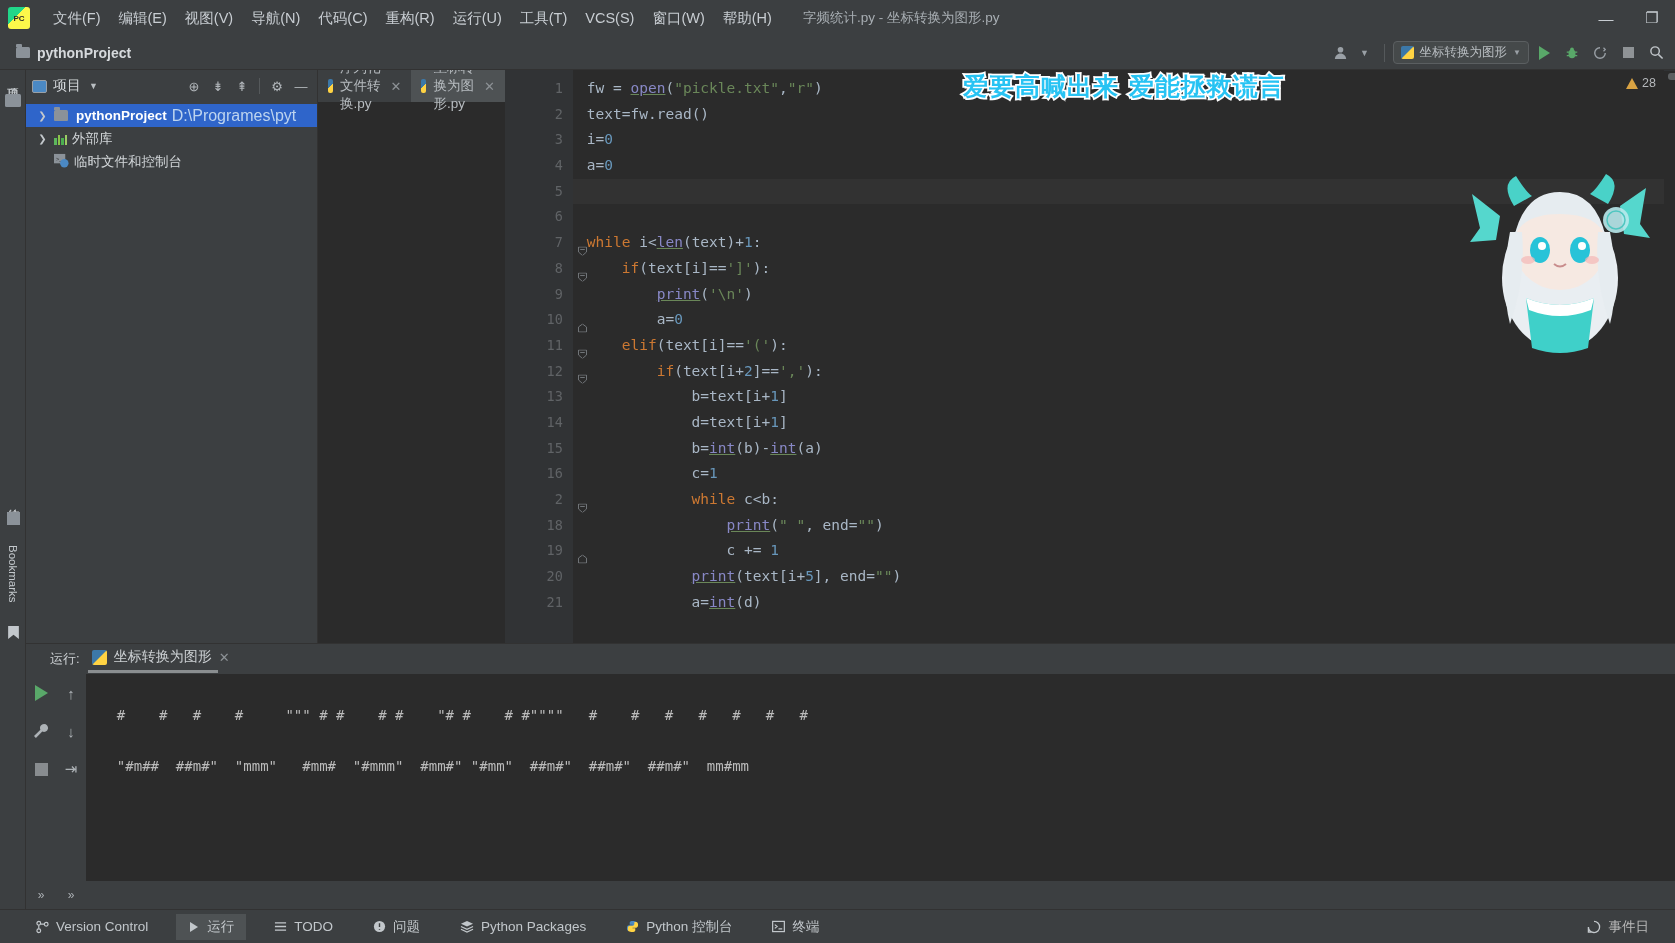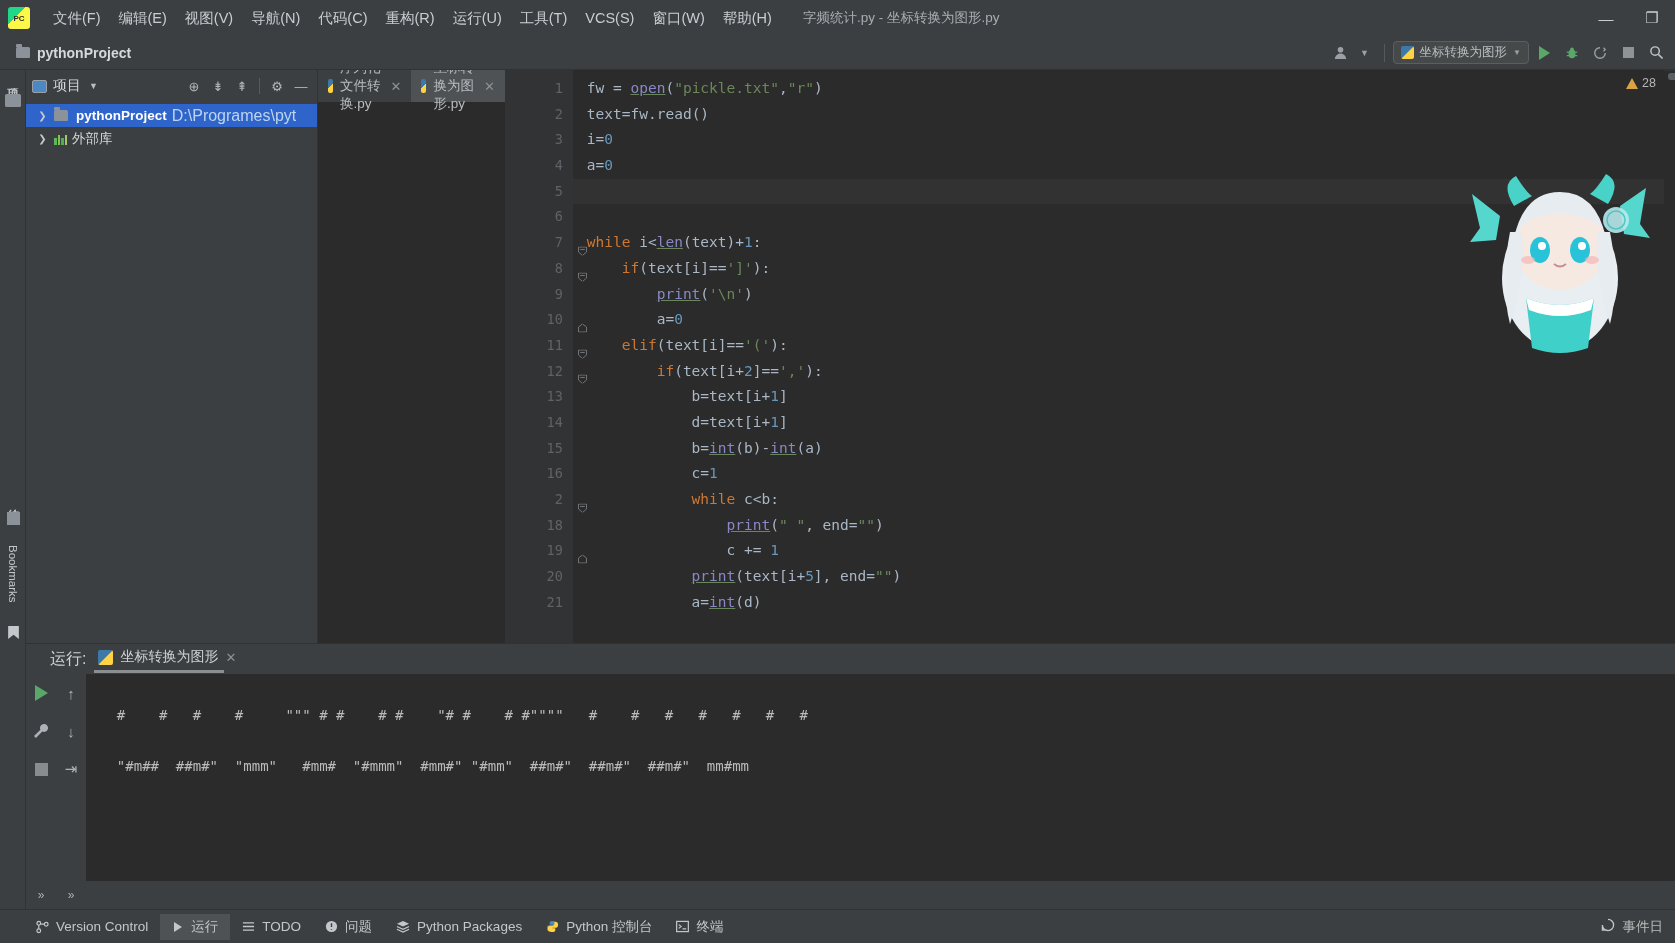--- a/index.html
+++ b/index.html
@@ -116,21 +116,21 @@
 
   
   .mascot { position:absolute; right:14px; top:88px; width:180px; height:200px;
             pointer-events:none; }
 
   
   .run-panel { flex:0 0 238px; background:#3c3f41; display:flex; flex-direction:column;
                border-top:1px solid #323232; }
   .run-head { height:30px; display:flex; align-items:center; gap:12px; padding-left:24px;
               flex:0 0 30px; }
-  .run-label { font-size:16px; color:#cdd1d4; }
+  .run-label { font-size:13px; color:#cdd1d4; }
   .run-tab { display:flex; align-items:center; gap:7px; font-size:14px; color:#cdd1d4;
              position:relative; padding-bottom:4px; }
   .run-tab .x { color:#8d9296; font-size:13px; }
   .run-tab::after { content:""; position:absolute; left:-4px; right:12px; bottom:-3px;
                     height:3px; background:#8a8e90; }
   .run-body { flex:1 1 auto; display:flex; min-height:0; }
   .run-rail { width:60px; flex:0 0 60px; display:flex; }
   .rr-col { width:30px; display:flex; flex-direction:column; align-items:center;
             padding-top:8px; gap:16px; }
   .rr-ic { width:22px; height:22px; display:flex; align-items:center; justify-content:center;
@@ -140,25 +140,25 @@
   .stop-ic { width:13px;height:13px;background:#888c8f; }
   .console { flex:1 1 auto; background:#2b2b2b; padding:16px 0 0 14px;
              font-family:"DejaVu Sans Mono", monospace; font-size:14px; color:#bbbbbb;
              white-space:pre; overflow:hidden; line-height:51px; }
 
   
   .bottom-rail { height:28px; background:#3c3f41; display:flex; align-items:center;
                  flex:0 0 28px; }
   .br-chev { width:30px; text-align:center; font-size:12px; color:#a9aeb2; }
   .statusbar { height:34px; background:#3c3f41; display:flex; align-items:center;
-               flex:0 0 34px; border-top:1px solid #323232; padding-left:24px; gap:0; }
+               flex:0 0 34px; border-top:1px solid #323232; padding-left:24px; gap:16px; }
   .sb-item { display:flex; align-items:center; gap:7px; font-size:13.5px; color:#c2c7cb;
              padding:4px 12px; height:26px; }
   .sb-item.active { background:#4e5254; }
-  .sb-right { margin-left:auto; display:flex; align-items:flex-start; gap:8px; padding-right:12px;}
+  .sb-right { margin-left:auto; display:flex; align-items:center; gap:8px; padding-right:26px;}
 
   .left-bottom-rail { position:absolute; left:0; top:430px; width:26px;
                       display:flex; flex-direction:column; align-items:center; gap:12px; }
   .bm-v { writing-mode:vertical-rl; font-size:11.5px; color:#c3c8cc; }
 
   
   .sub { position:absolute; font-family:"DejaVu Sans", sans-serif; font-weight:bold;
          color:#27c3f3; -webkit-text-stroke:3.5px #ffffff; paint-order:stroke fill;
          white-space:nowrap; pointer-events:none; letter-spacing:1px; }
   .sub1 { left:905px; top:26px; font-size:26px; }
@@ -279,20 +279,29 @@
               </div>
               <div class="tnode">
                 <span class="arrow">❯</span>
                 <span class="lib-ic">
                   <i style="background: rgb(92, 184, 92); height: 7px;"></i>
                   <i style="background: rgb(139, 195, 74); height: 10px;"></i>
                   <i style="background: rgb(76, 175, 80); height: 7px;"></i>
                   <i style="background: rgb(156, 204, 101); height: 10px;"></i>
                 </span>
                 <span class="tname">外部库</span>
+              </div>
+              <div class="tnode">
+                <span class="arrow"></span>
+                <span><svg width="15" height="15" viewBox="0 0 16 16">
+                    <rect x="0" y="1" width="12" height="10" fill="#8b9299"></rect>
+                    <text x="2" y="8" font-size="6" fill="#2b2b2b">&gt;_</text>
+                    <circle cx="11" cy="11" r="4.5" fill="#4b89c4"></circle>
+                  </svg></span>
+                <span class="tname">临时文件和控制台</span>
               </div>
             </div>
         </div>
 
         <div class="editor-col">
           <div class="tabbar" id="tabbar">
               <div class="etab">
                 <span class="py-ic" style="width: 14px; height: 14px;"></span>
                 <span>序列化文件转换.py</span>
                 <span class="x">✕</span>
@@ -492,13 +501,16 @@
       <div class="sb-right">
         <span style="display: inline-flex;">
           <svg width="14" height="14" viewBox="0 0 15 15">
             <path d="M7.5 1.5a6 6 0 1 1-6 6V13h5.5" fill="none" stroke="#c2c7cb" stroke-width="1.4"></path>
           </svg>
         </span>
         <span style="font-size: 13.5px;">事件日</span>
       </div>
     </div>
 
+  <div class="sub sub2">
+    <span>爱要高喊出来  爱能拯救谎言</span>
+  </div>
 </div>
 
 </body></html>

